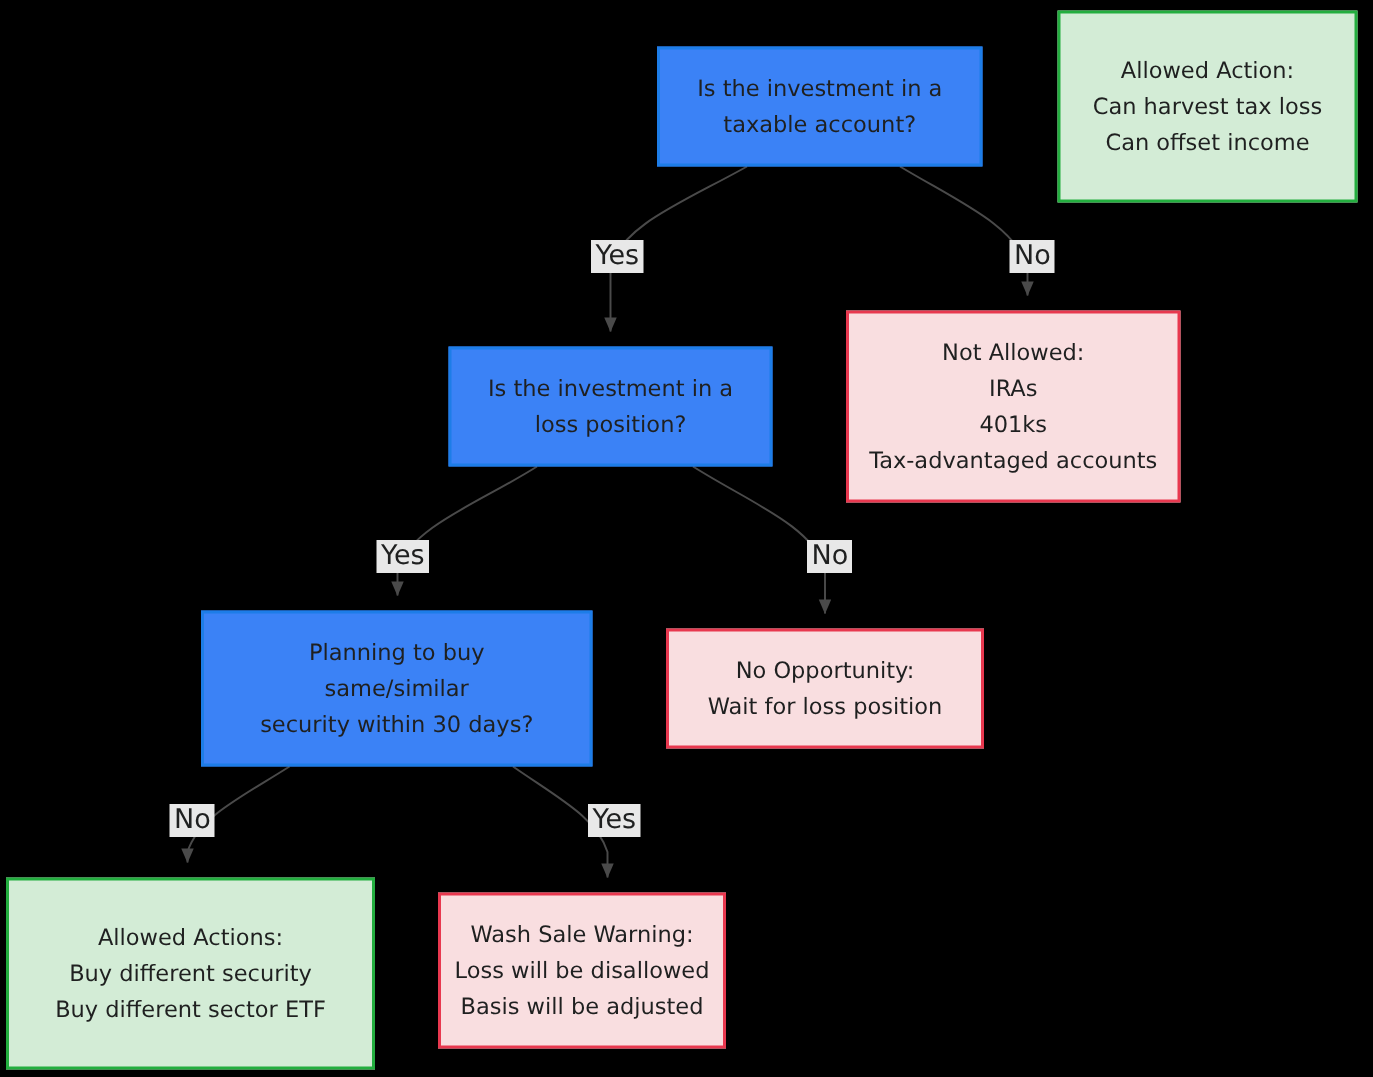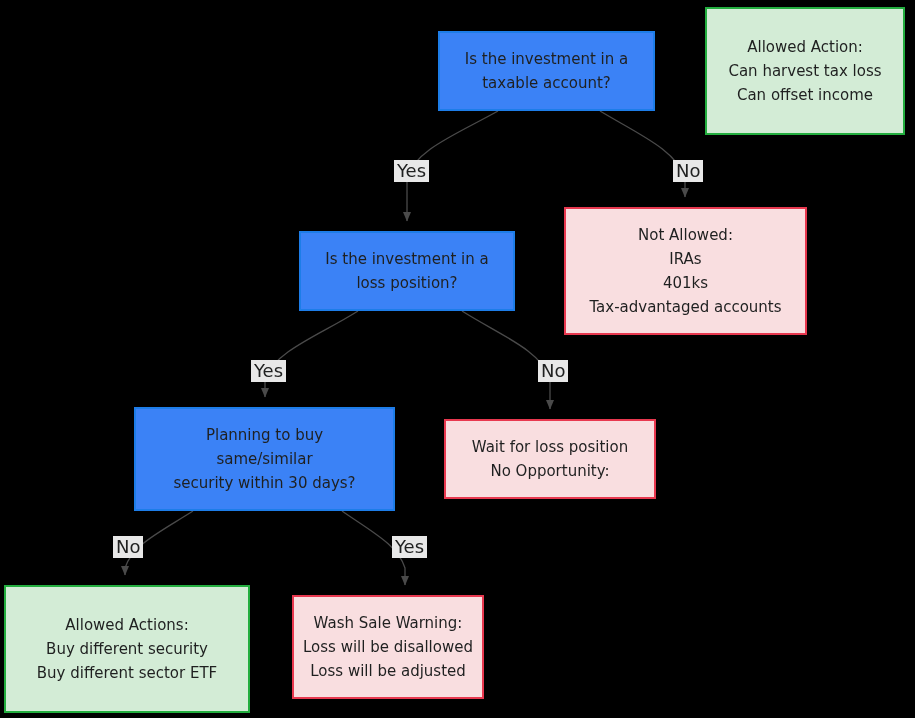--- a/index.html
+++ b/index.html
@@ -88,48 +88,48 @@
   <div id="node-layer">
       <div class="node node-decision" style="left: 438px; top: 31px; width: 217px; height: 80px;">
         <span class="line">Is the investment in a</span>
         <span class="line">taxable account?</span>
       </div>
       <div class="node node-success" style="left: 705px; top: 7px; width: 200px; height: 128px;">
         <span class="line">Allowed Action:</span>
         <span class="line">Can harvest tax loss</span>
         <span class="line">Can offset income</span>
       </div>
-      <div class="node node-danger" style="left: 564px; top: 207px; width: 243px; height: 128px;">
+      <div class="node node-danger" style="left: 564px; top: 207px; width: 223px; height: 128px;">
         <span class="line">Not Allowed:</span>
         <span class="line">IRAs</span>
         <span class="line">401ks</span>
         <span class="line">Tax-advantaged accounts</span>
       </div>
       <div class="node node-decision" style="left: 299px; top: 231px; width: 216px; height: 80px;">
         <span class="line">Is the investment in a</span>
         <span class="line">loss position?</span>
       </div>
       <div class="node node-decision" style="left: 134px; top: 407px; width: 261px; height: 104px;">
         <span class="line">Planning to buy</span>
         <span class="line">same/similar</span>
         <span class="line">security within 30 days?</span>
       </div>
       <div class="node node-danger" style="left: 444px; top: 419px; width: 212px; height: 80px;">
+        <span class="line">No Opportunity:</span>
         <span class="line">Wait for loss position</span>
-        <span class="line">No Opportunity:</span>
       </div>
       <div class="node node-success" style="left: 4px; top: 585px; width: 246px; height: 128px;">
         <span class="line">Allowed Actions:</span>
         <span class="line">Buy different security</span>
         <span class="line">Buy different sector ETF</span>
       </div>
       <div class="node node-danger" style="left: 292px; top: 595px; width: 192px; height: 104px;">
         <span class="line">Wash Sale Warning:</span>
         <span class="line">Loss will be disallowed</span>
-        <span class="line">Loss will be adjusted</span>
+        <span class="line">Basis will be adjusted</span>
       </div>
     </div>
   <div id="label-layer">
       <div class="edge-label" style="left: 394px; top: 160px;">Yes</div>
       <div class="edge-label" style="left: 673px; top: 160px;">No</div>
       <div class="edge-label" style="left: 251px; top: 360px;">Yes</div>
       <div class="edge-label" style="left: 538px; top: 360px;">No</div>
       <div class="edge-label" style="left: 113px; top: 536px;">No</div>
       <div class="edge-label" style="left: 392px; top: 536px;">Yes</div>
     </div>

